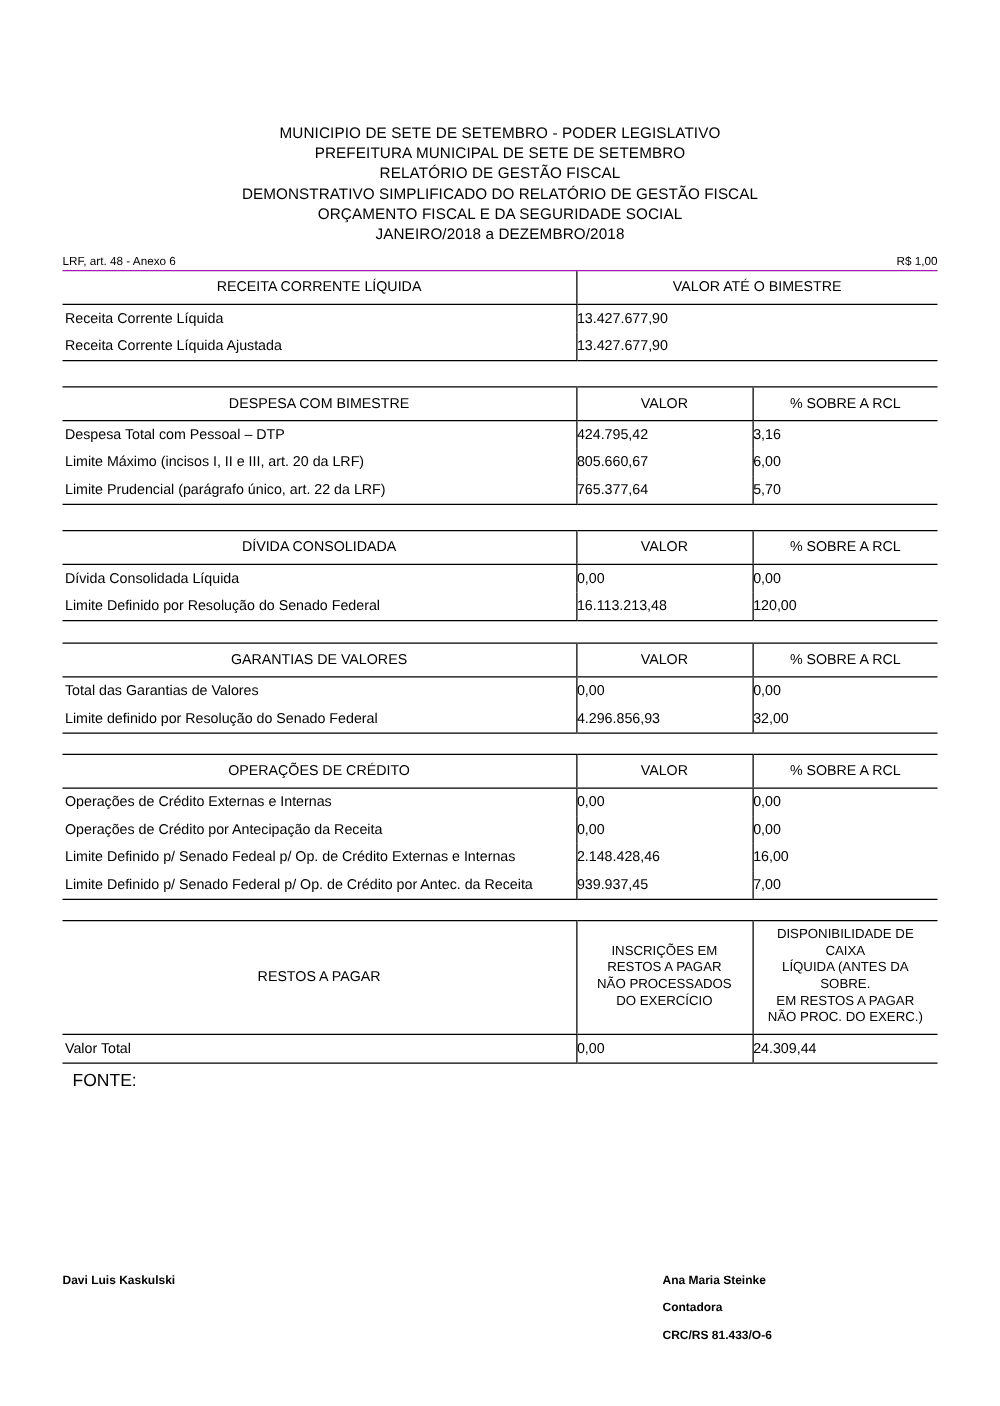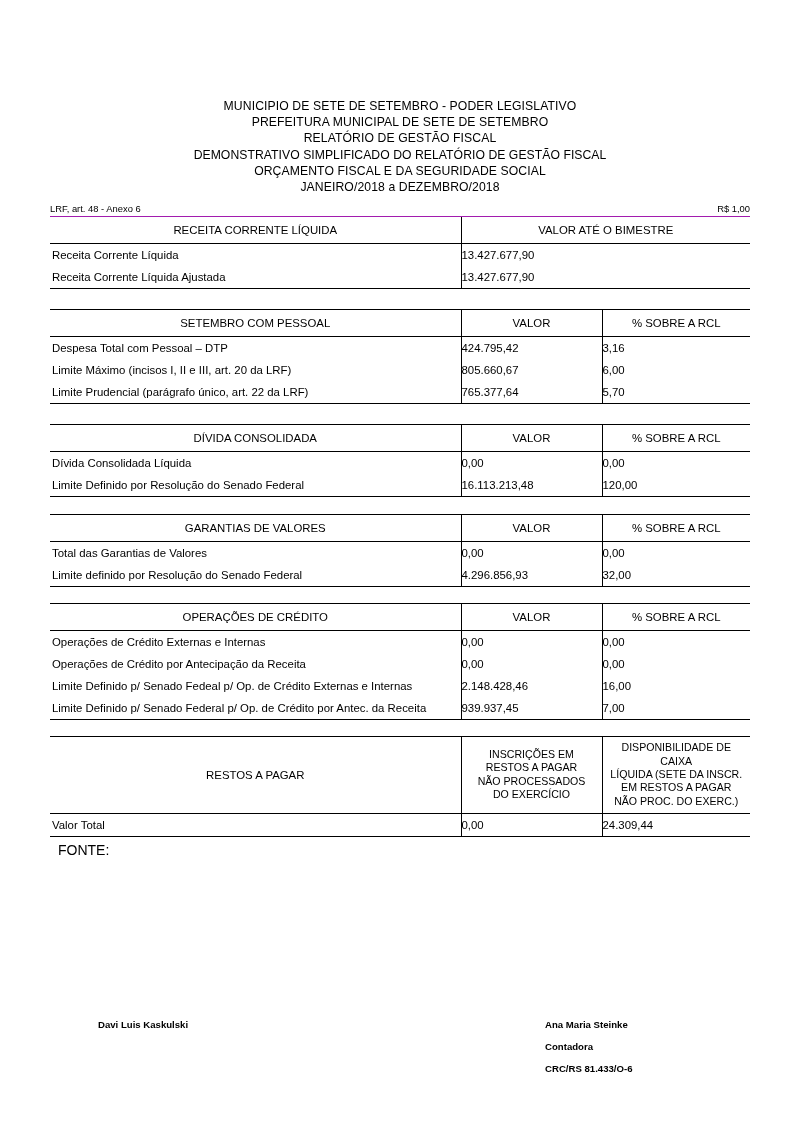--- a/index.html
+++ b/index.html
@@ -128,21 +128,20 @@
     box-sizing: border-box;
   }
 
   
   .sign-block {
     position: absolute;
     left: 50px;
     right: 50px;
     top: 1014px;
     display: flex;
-    margin-left: 48px;
   }
   .sign-col {
     font-size: 9.6px;
     font-weight: bold;
     line-height: 22px;
   }
   .sign-col.left { width: 480px; }
   .sign-col.right { width: 220px; }
   .sign-col div { white-space: nowrap; }
 </style>
@@ -194,21 +193,21 @@
 
   <div class="tbl-wrap">
     <table class="rgf has-top t-desc-tight">
       <colgroup>
         <col class="c-desc">
           <col class="c-val">
           <col class="c-pct">
       </colgroup>
       <thead>
         <tr>
-          <th>SETEMBRO COM PESSOAL</th>
+          <th>DESPESA COM BIMESTRE</th>
           <th class="vsep">VALOR</th>
           <th class="vsep">% SOBRE A RCL</th>
         </tr>
       </thead>
       <tbody>
         <tr>
           <td class="desc">Despesa Total com Pessoal – DTP</td>
           <td class="vsep num-right">424.795,42</td>
           <td class="vsep num-center">3,16</td>
         </tr>
@@ -342,21 +341,21 @@
         <tr>
           <th>RESTOS A PAGAR</th>
           <th class="vsep multi">
             <div>INSCRIÇÕES EM</div>
             <div>RESTOS A PAGAR</div>
             <div>NÃO PROCESSADOS</div>
             <div>DO EXERCÍCIO</div>
           </th>
           <th class="vsep multi">
             <div>DISPONIBILIDADE DE CAIXA</div>
-            <div>LÍQUIDA (SETE DA INSCR.</div>
+            <div>LÍQUIDA (ANTES DA SOBRE.</div>
             <div>EM RESTOS A PAGAR</div>
             <div>NÃO PROC. DO EXERC.)</div>
           </th>
         </tr>
       </thead>
       <tbody>
         <tr class="last-row">
           <td class="desc">Valor Total</td>
           <td class="vsep num-right">0,00</td>
           <td class="vsep num-right">24.309,44</td>

